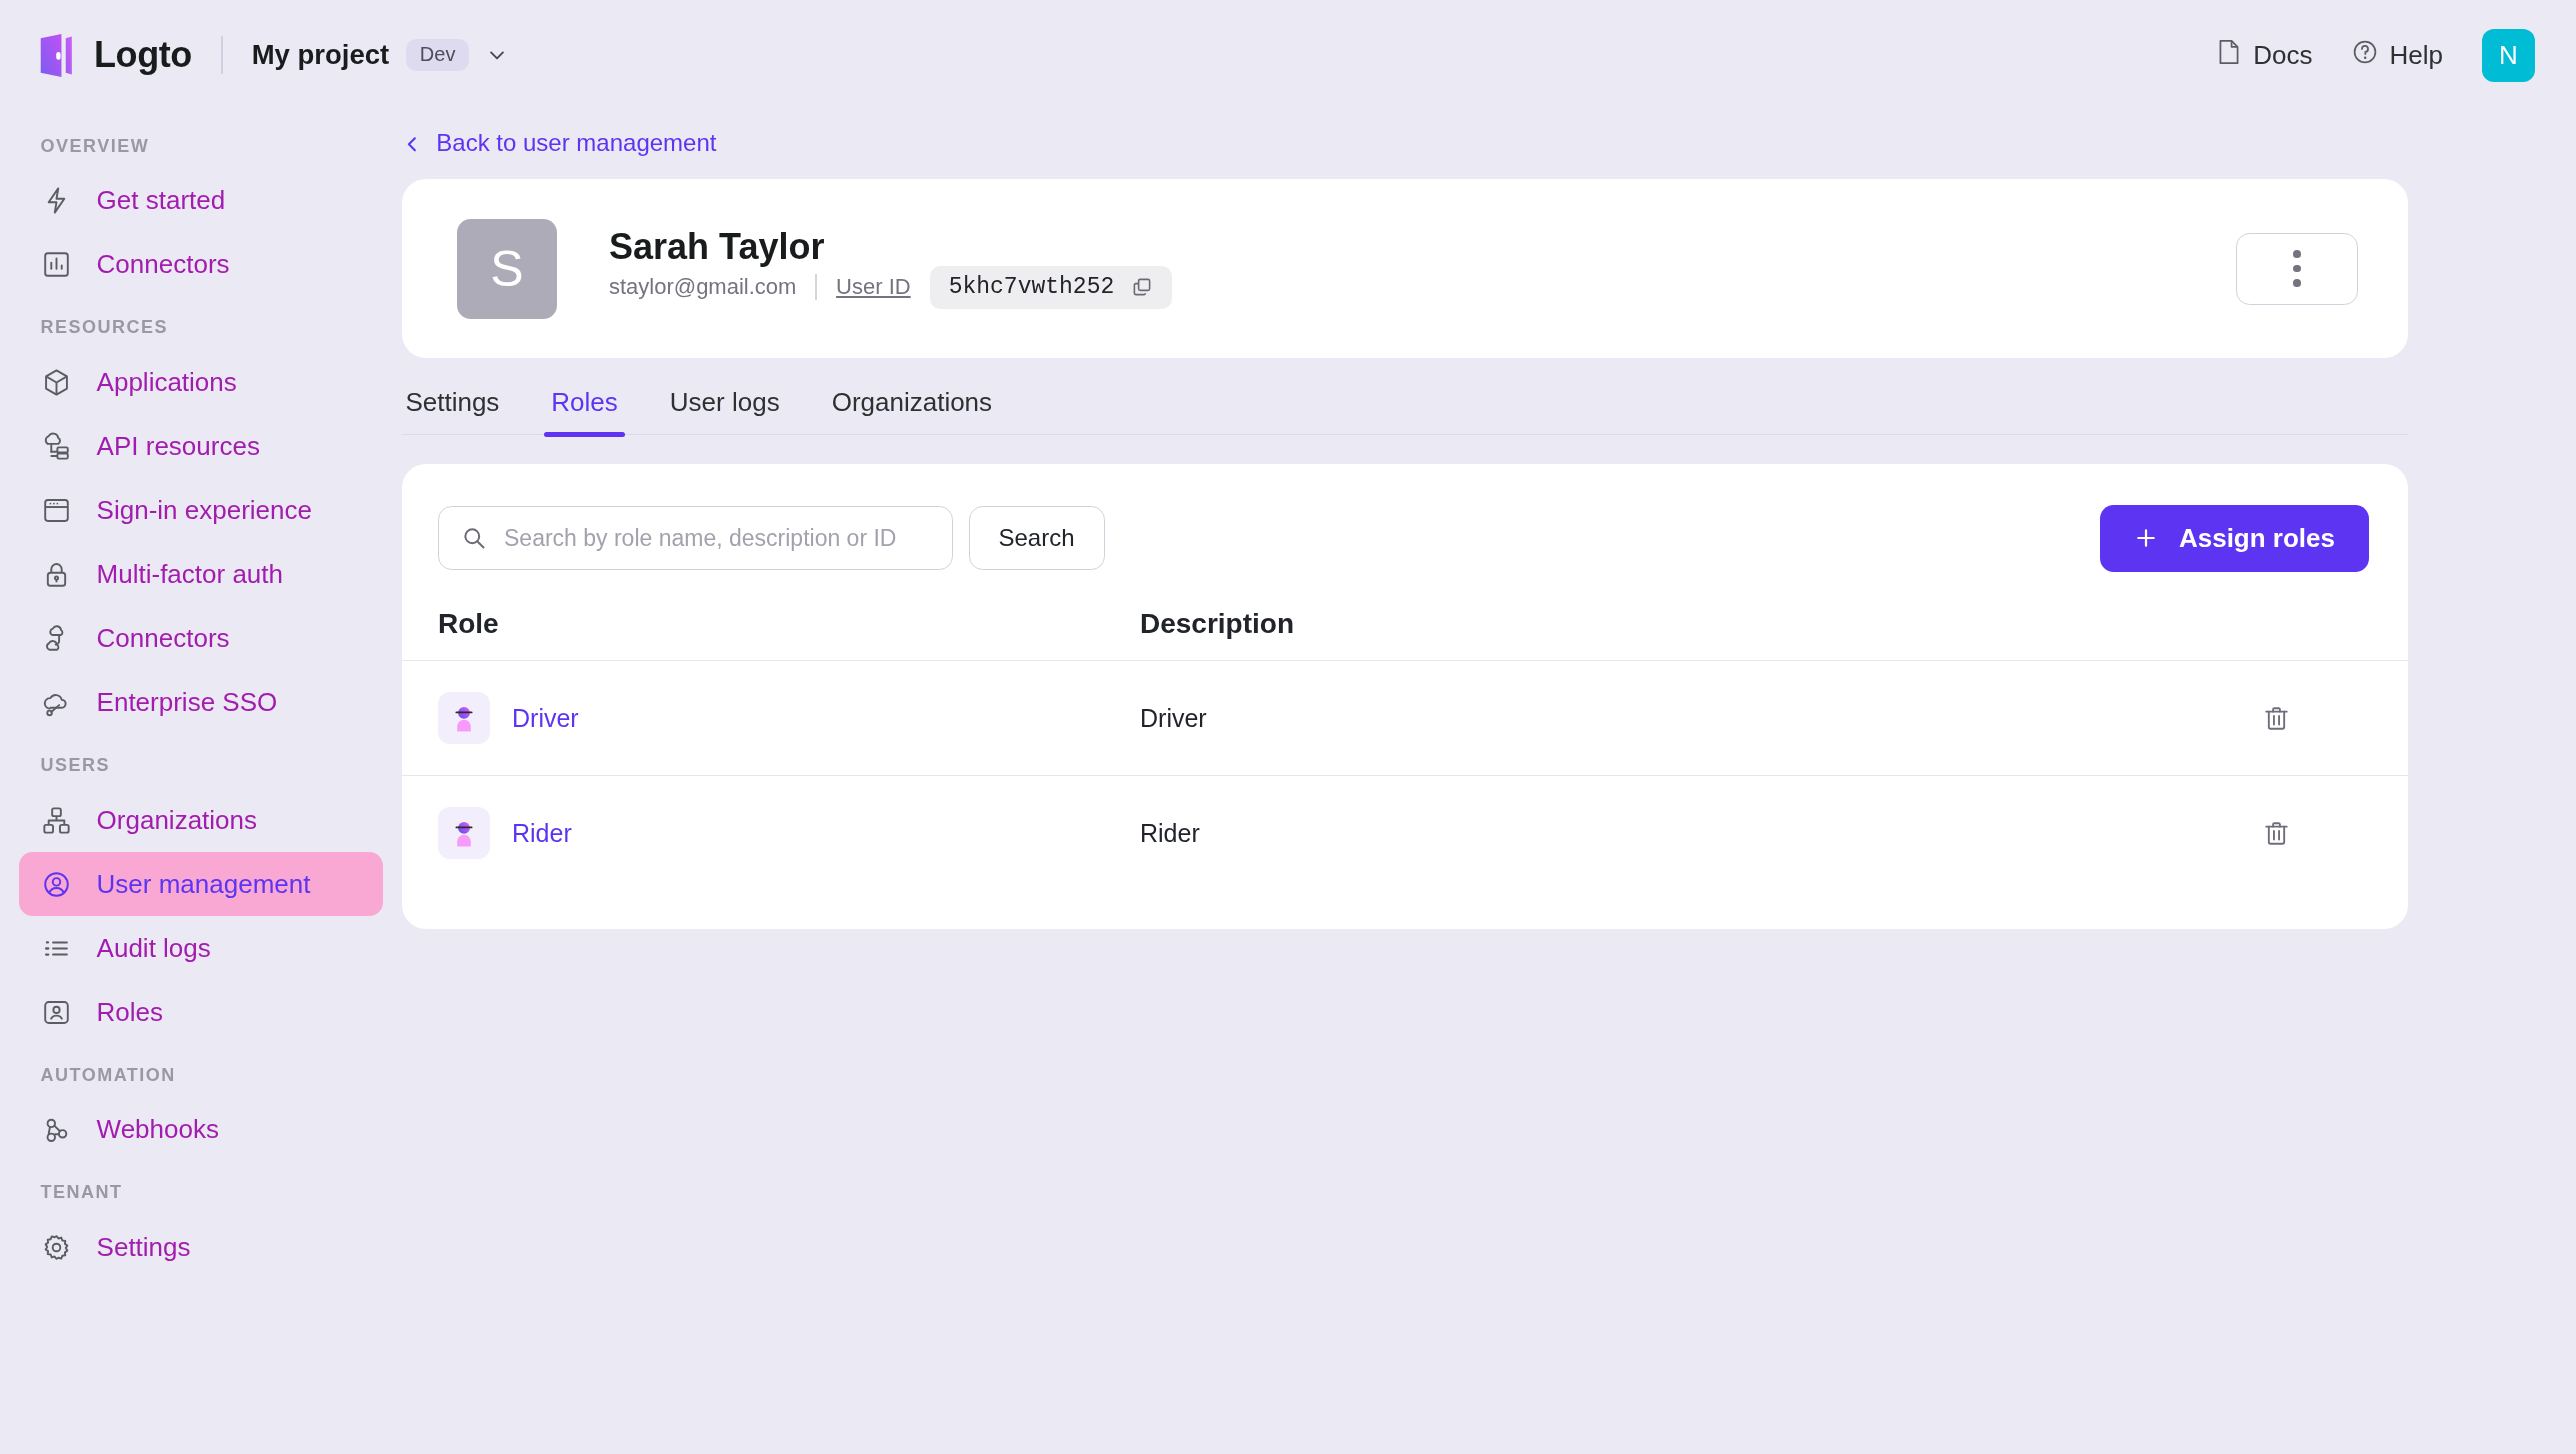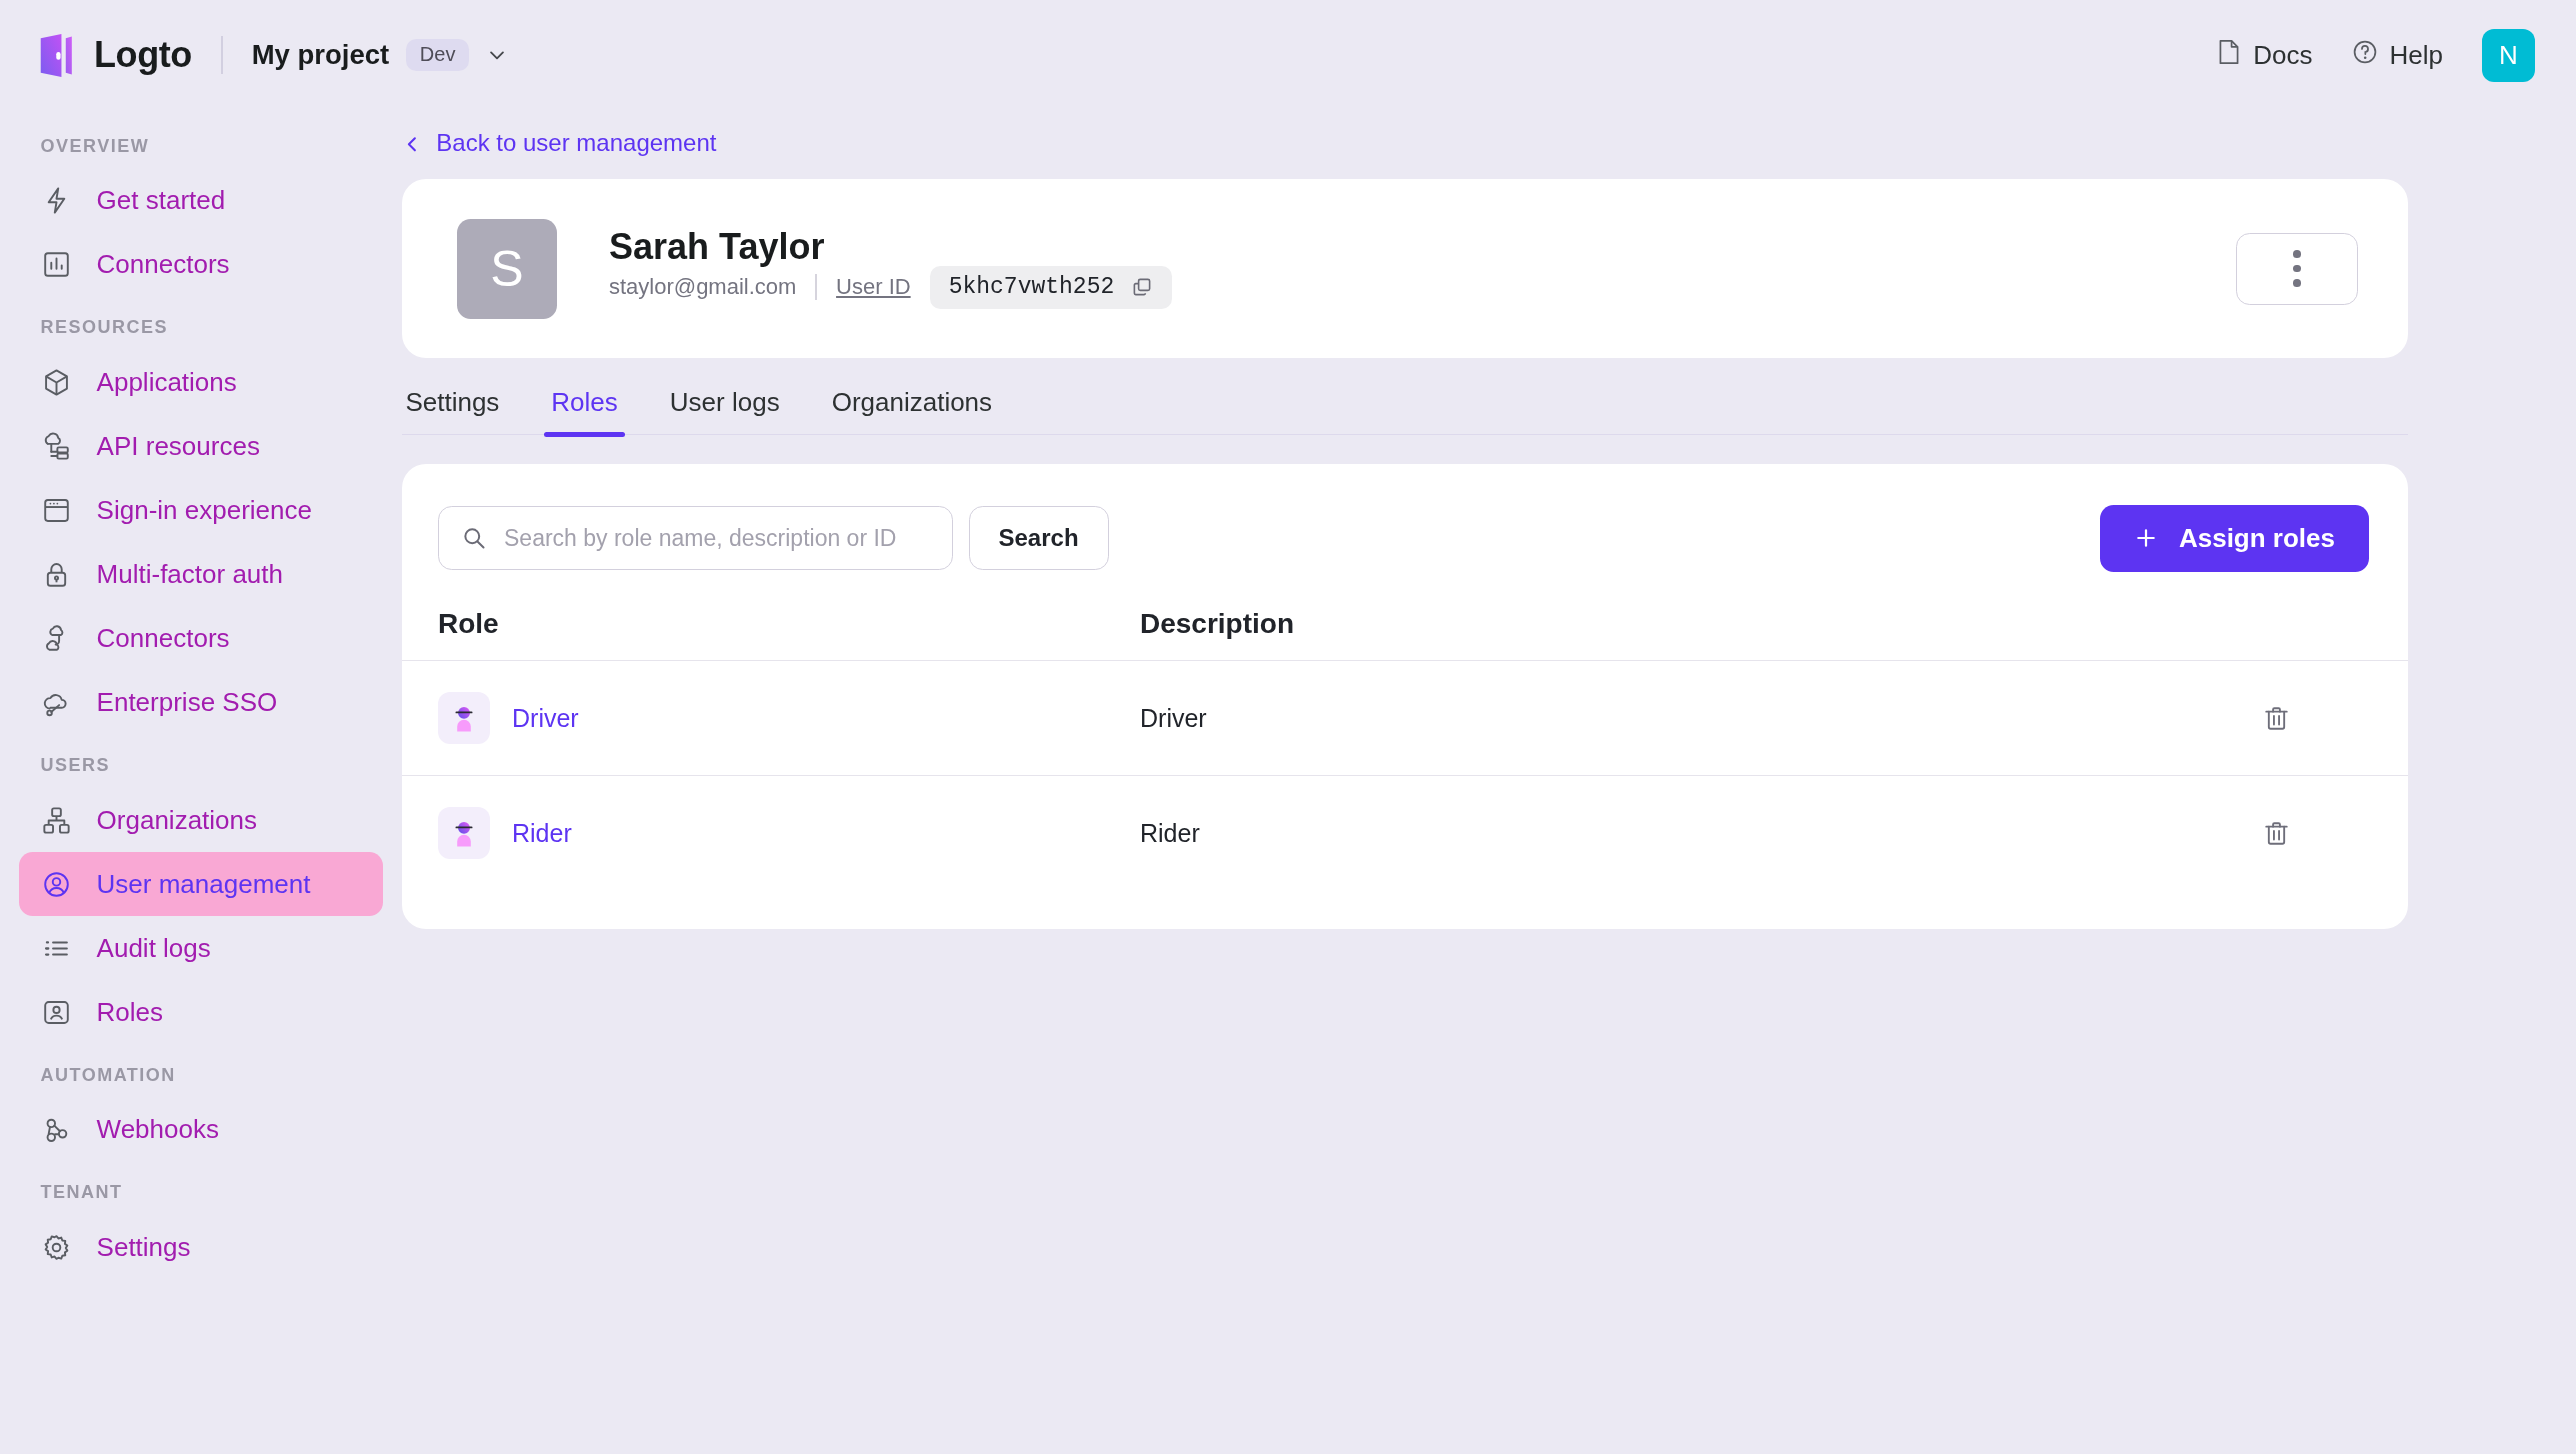--- a/index.html
+++ b/index.html
@@ -130,21 +130,21 @@
   .search-ico { width: 26px; height: 26px; flex:0 0 26px; display:block; }
   .search-input {
     border: 0; outline: 0; background: transparent; flex: 1 1 auto;
     font-family: "Liberation Sans", sans-serif; font-size: 23px; color: #737373;
   }
   .search-input::placeholder { color: #a3a1ad; }
   .search-btn {
     margin-left: 15.5px; height: 64px; padding: 0 29px;
     border: 1.7px solid #d3d0dd; border-radius: 13.7px; background: #fff;
     font-family: "Liberation Sans", sans-serif;
-    font-size: 24px; font-weight: 700; color: #21242a; cursor: pointer;
+    font-size: 24px; font-weight: 400; color: #21242a; cursor: pointer;
   }
   .assign-btn {
     margin-left: auto; height: 67px; padding: 0 34px;
     background: #5d34f2; border: 0; border-radius: 13.7px;
     display: flex; align-items: center; gap: 20.6px; cursor: pointer;
     font-family: "Liberation Sans", sans-serif;
     font-size: 26px; font-weight: 700; color: #fff;
   }
   .plus-ico { width: 24px; height: 24px; display:block; }
 

